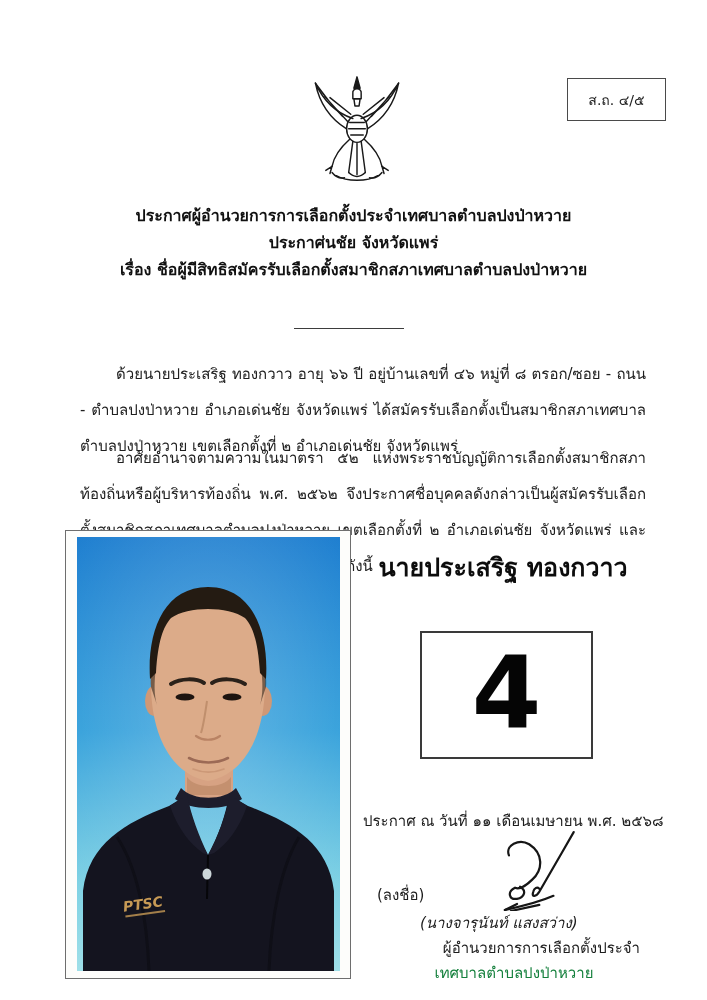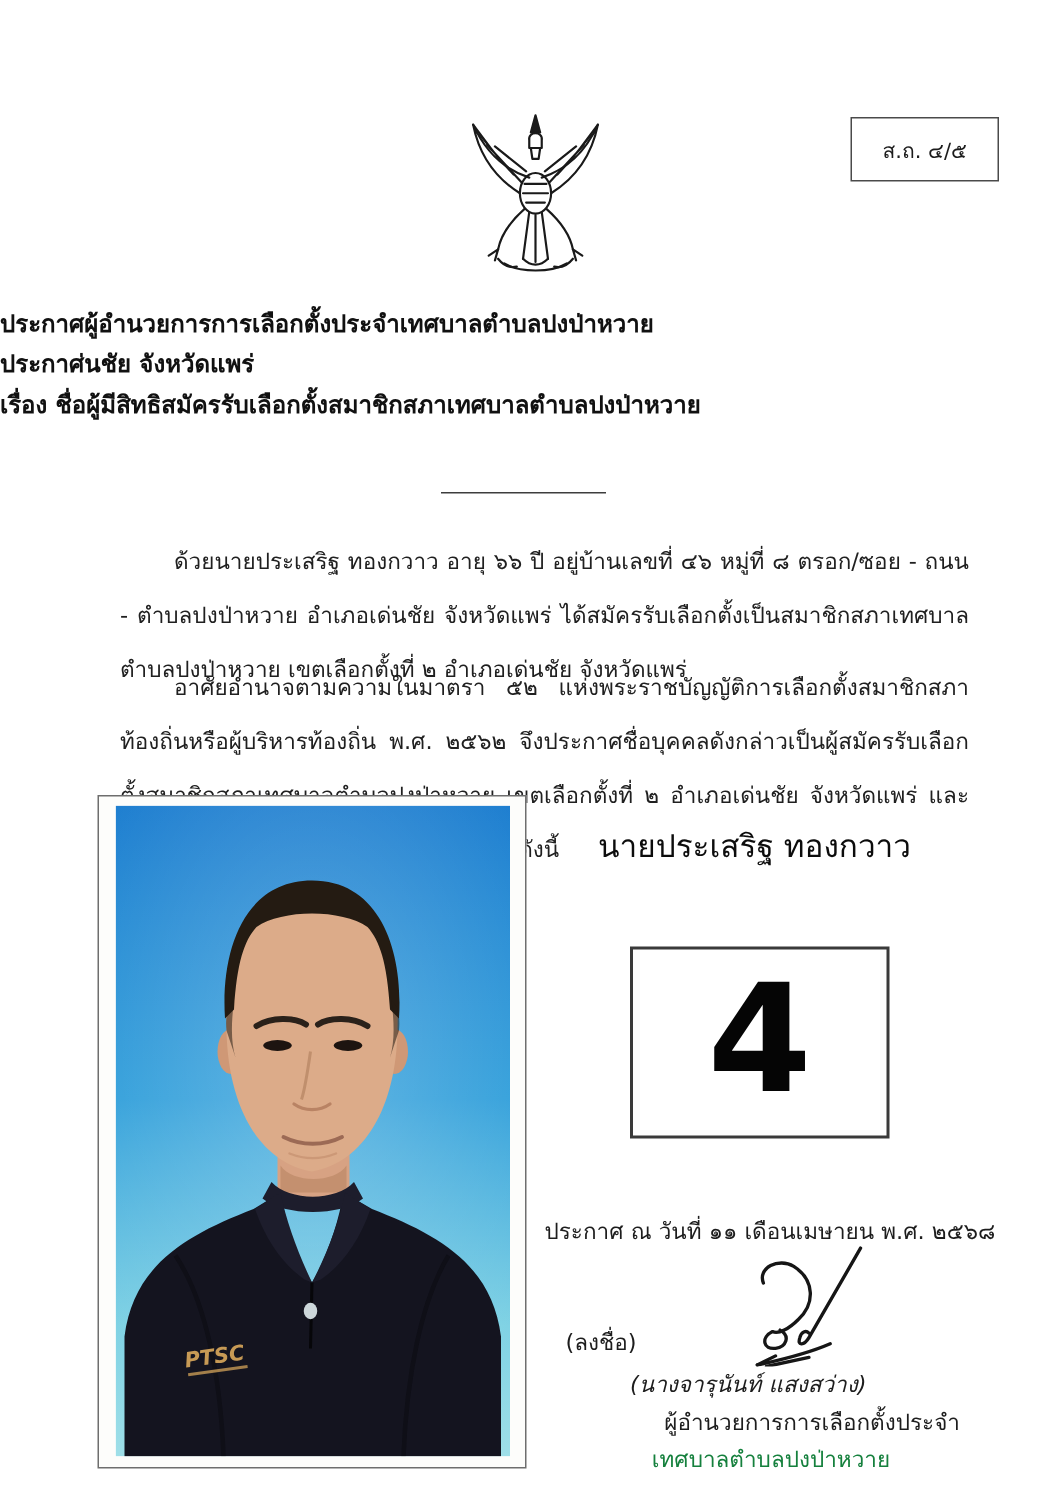--- a/index.html
+++ b/index.html
@@ -10,21 +10,21 @@
     overflow:hidden; margin:16px auto;border-radius:10px;
   }
   
   .garuda { position:absolute; left:305px; top:58px; width:104px; height:118px; }
   .form-code-box {
     position:absolute; left:567px; top:62px; width:99px; height:43px;
     border:1.4px solid #4a4a4a; display:flex; align-items:center; justify-content:center;
     font-size:14px; color:#1c1c1c;
   }
   .title-block {
-    position:absolute; left:0; top:186px; width:707px; text-align:left;
+    position:absolute; left:0; top:186px; width:707px; text-align:center;
     font-weight:bold; font-size:16px; line-height:27px; color:#111; white-space:nowrap;
   }
   .divider {
     position:absolute; left:294px; top:312px; width:110px; height:0;
     border-top:1.4px solid #3d3d3d;
   }
   
   .para {
     position:absolute; left:80px; width:566px; font-size:15px; line-height:36px;
     text-align:justify; text-indent:36px; color:#202020;
@@ -36,21 +36,21 @@
     position:absolute; left:65px; top:514px; width:286px; height:449px;
     background:#fdfdfb; border:1.5px solid #6e6e6e;
   }
   .photo-inner {
     position:absolute; left:11px; top:6px; width:263px; height:434px; overflow:hidden;
   }
   .photo-inner svg { display:block; width:100%; height:100%; }
   
   .candidate-name {
     position:absolute; left:353px; top:531px; width:300px; text-align:center;
-    font-size:21px; font-weight:normal; color:#0c0c0c; white-space:nowrap;
+    font-size:25px; font-weight:bold; color:#0c0c0c; white-space:nowrap;
   }
   .number-label {
     position:absolute; left:356px; top:628px; width:300px; text-align:center;
     font-size:14.5px; color:#1c1c1c; white-space:nowrap;
   }
   .number-box {
     position:absolute; left:420px; top:615px; width:173px; height:128px;
     border:2px solid #3a3a3a; background:#fff;
     display:flex; align-items:center; justify-content:center;
   }

